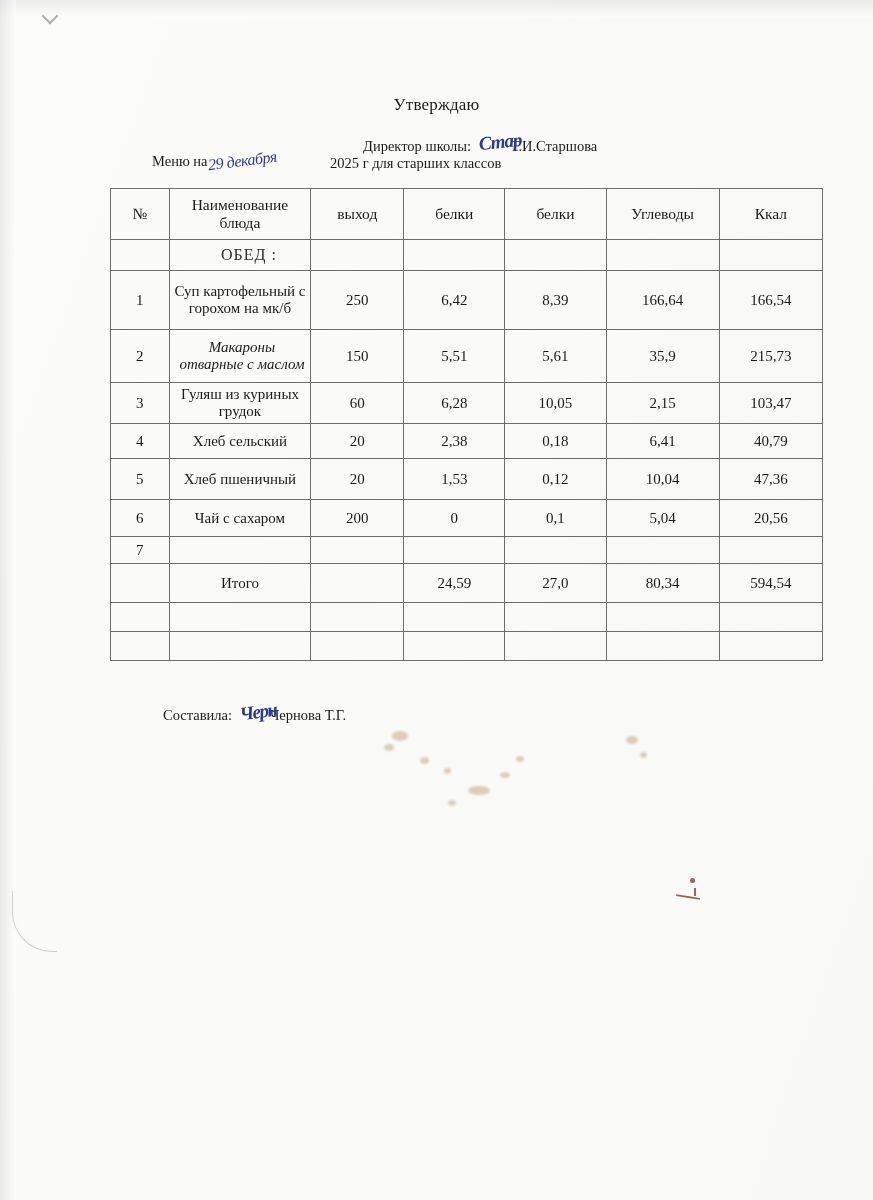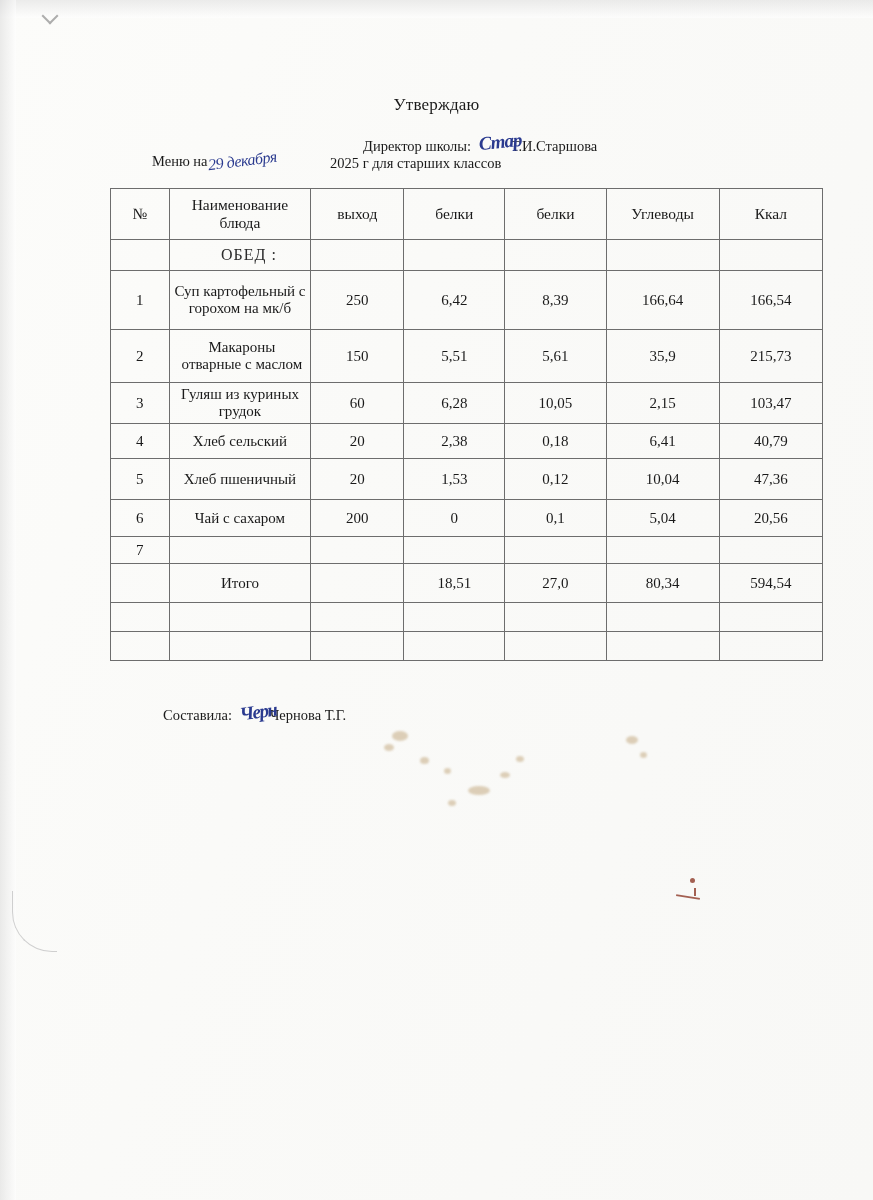--- a/index.html
+++ b/index.html
@@ -132,20 +132,21 @@
     font-family: "Liberation Serif", serif;
     font-size: 16px;
     letter-spacing: 1px;
     color: #2c2c2c;
     text-align: left;
     padding-left: 22px !important;
   }
   .cell-name-left {
     text-align: left;
     padding-left: 8px !important;
+    font-style: italic;
   }
 
   .compiled {
     position: absolute;
     top: 703px;
     left: 163px;
     font-size: 14.5px;
     white-space: nowrap;
   }
   .compiled-sig {
@@ -322,21 +323,21 @@
           <td></td>
           <td></td>
           <td></td>
           <td></td>
         </tr>
 
         <tr class="row-total">
           <td></td>
           <td>Итого</td>
           <td></td>
-          <td>18,51</td>
+          <td>24,59</td>
           <td>27,0</td>
           <td>80,34</td>
           <td>594,54</td>
         </tr>
 
         <tr class="row-blank">
           <td></td>
           <td></td>
           <td></td>
           <td></td>

